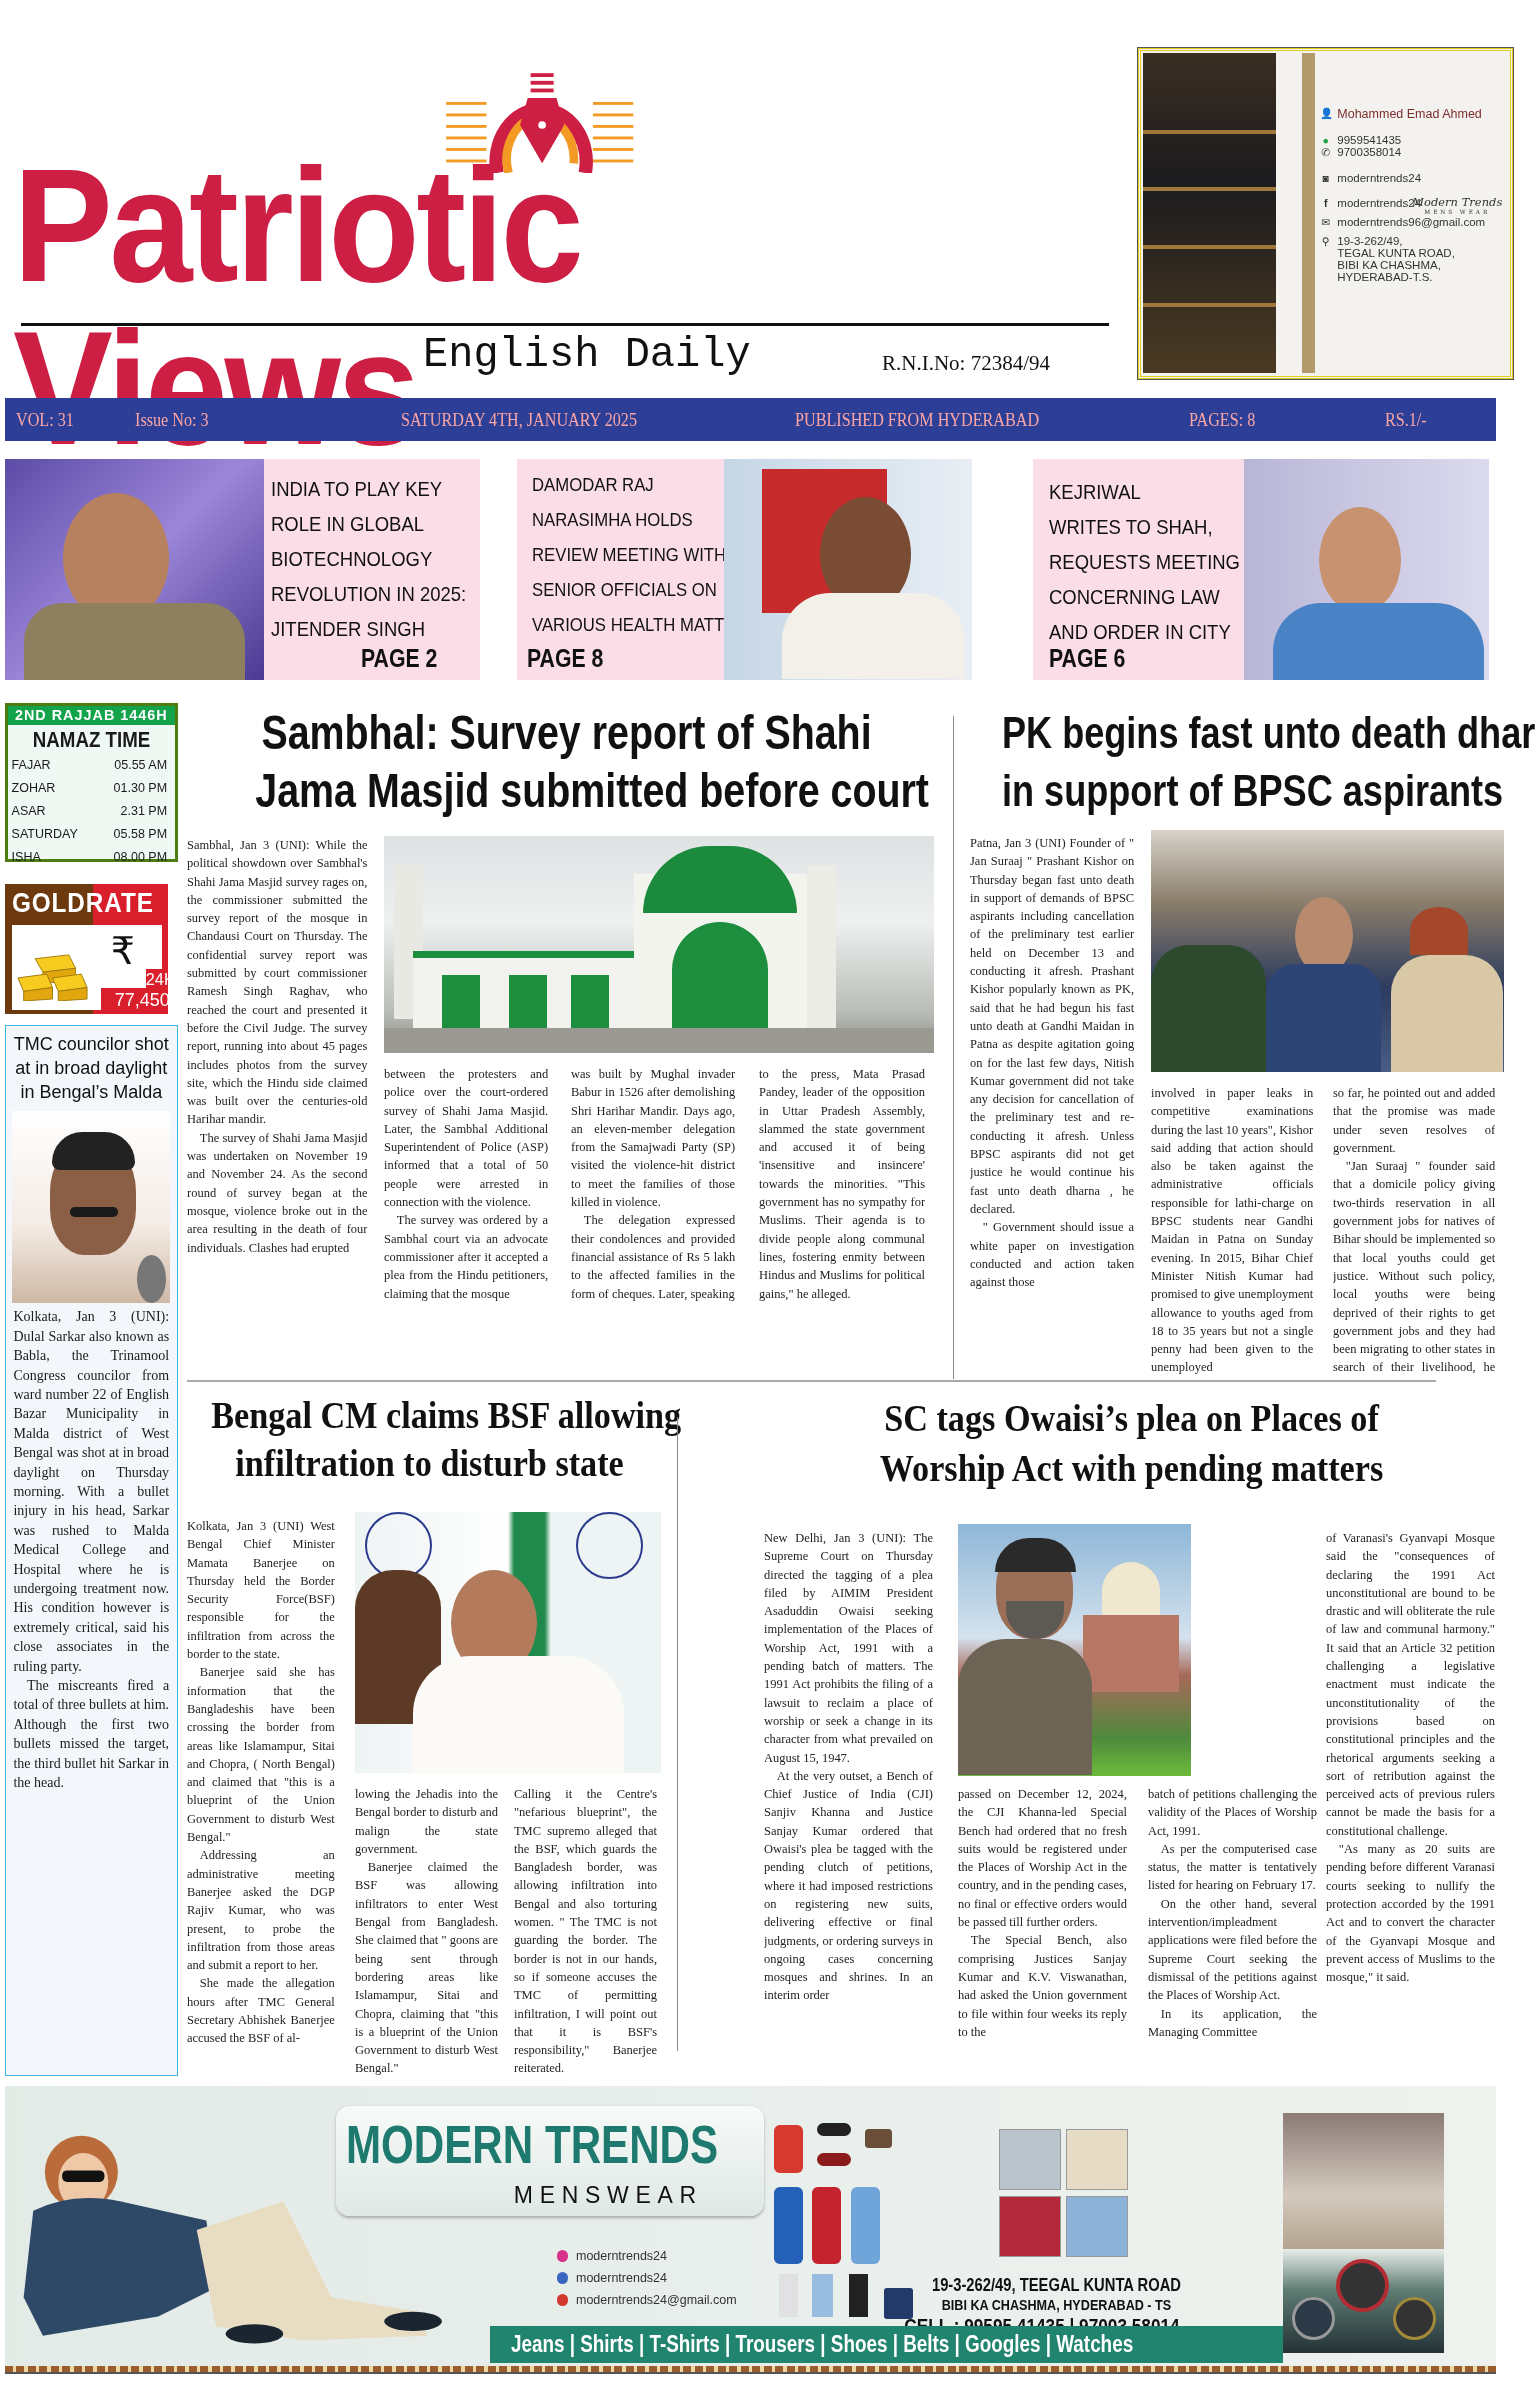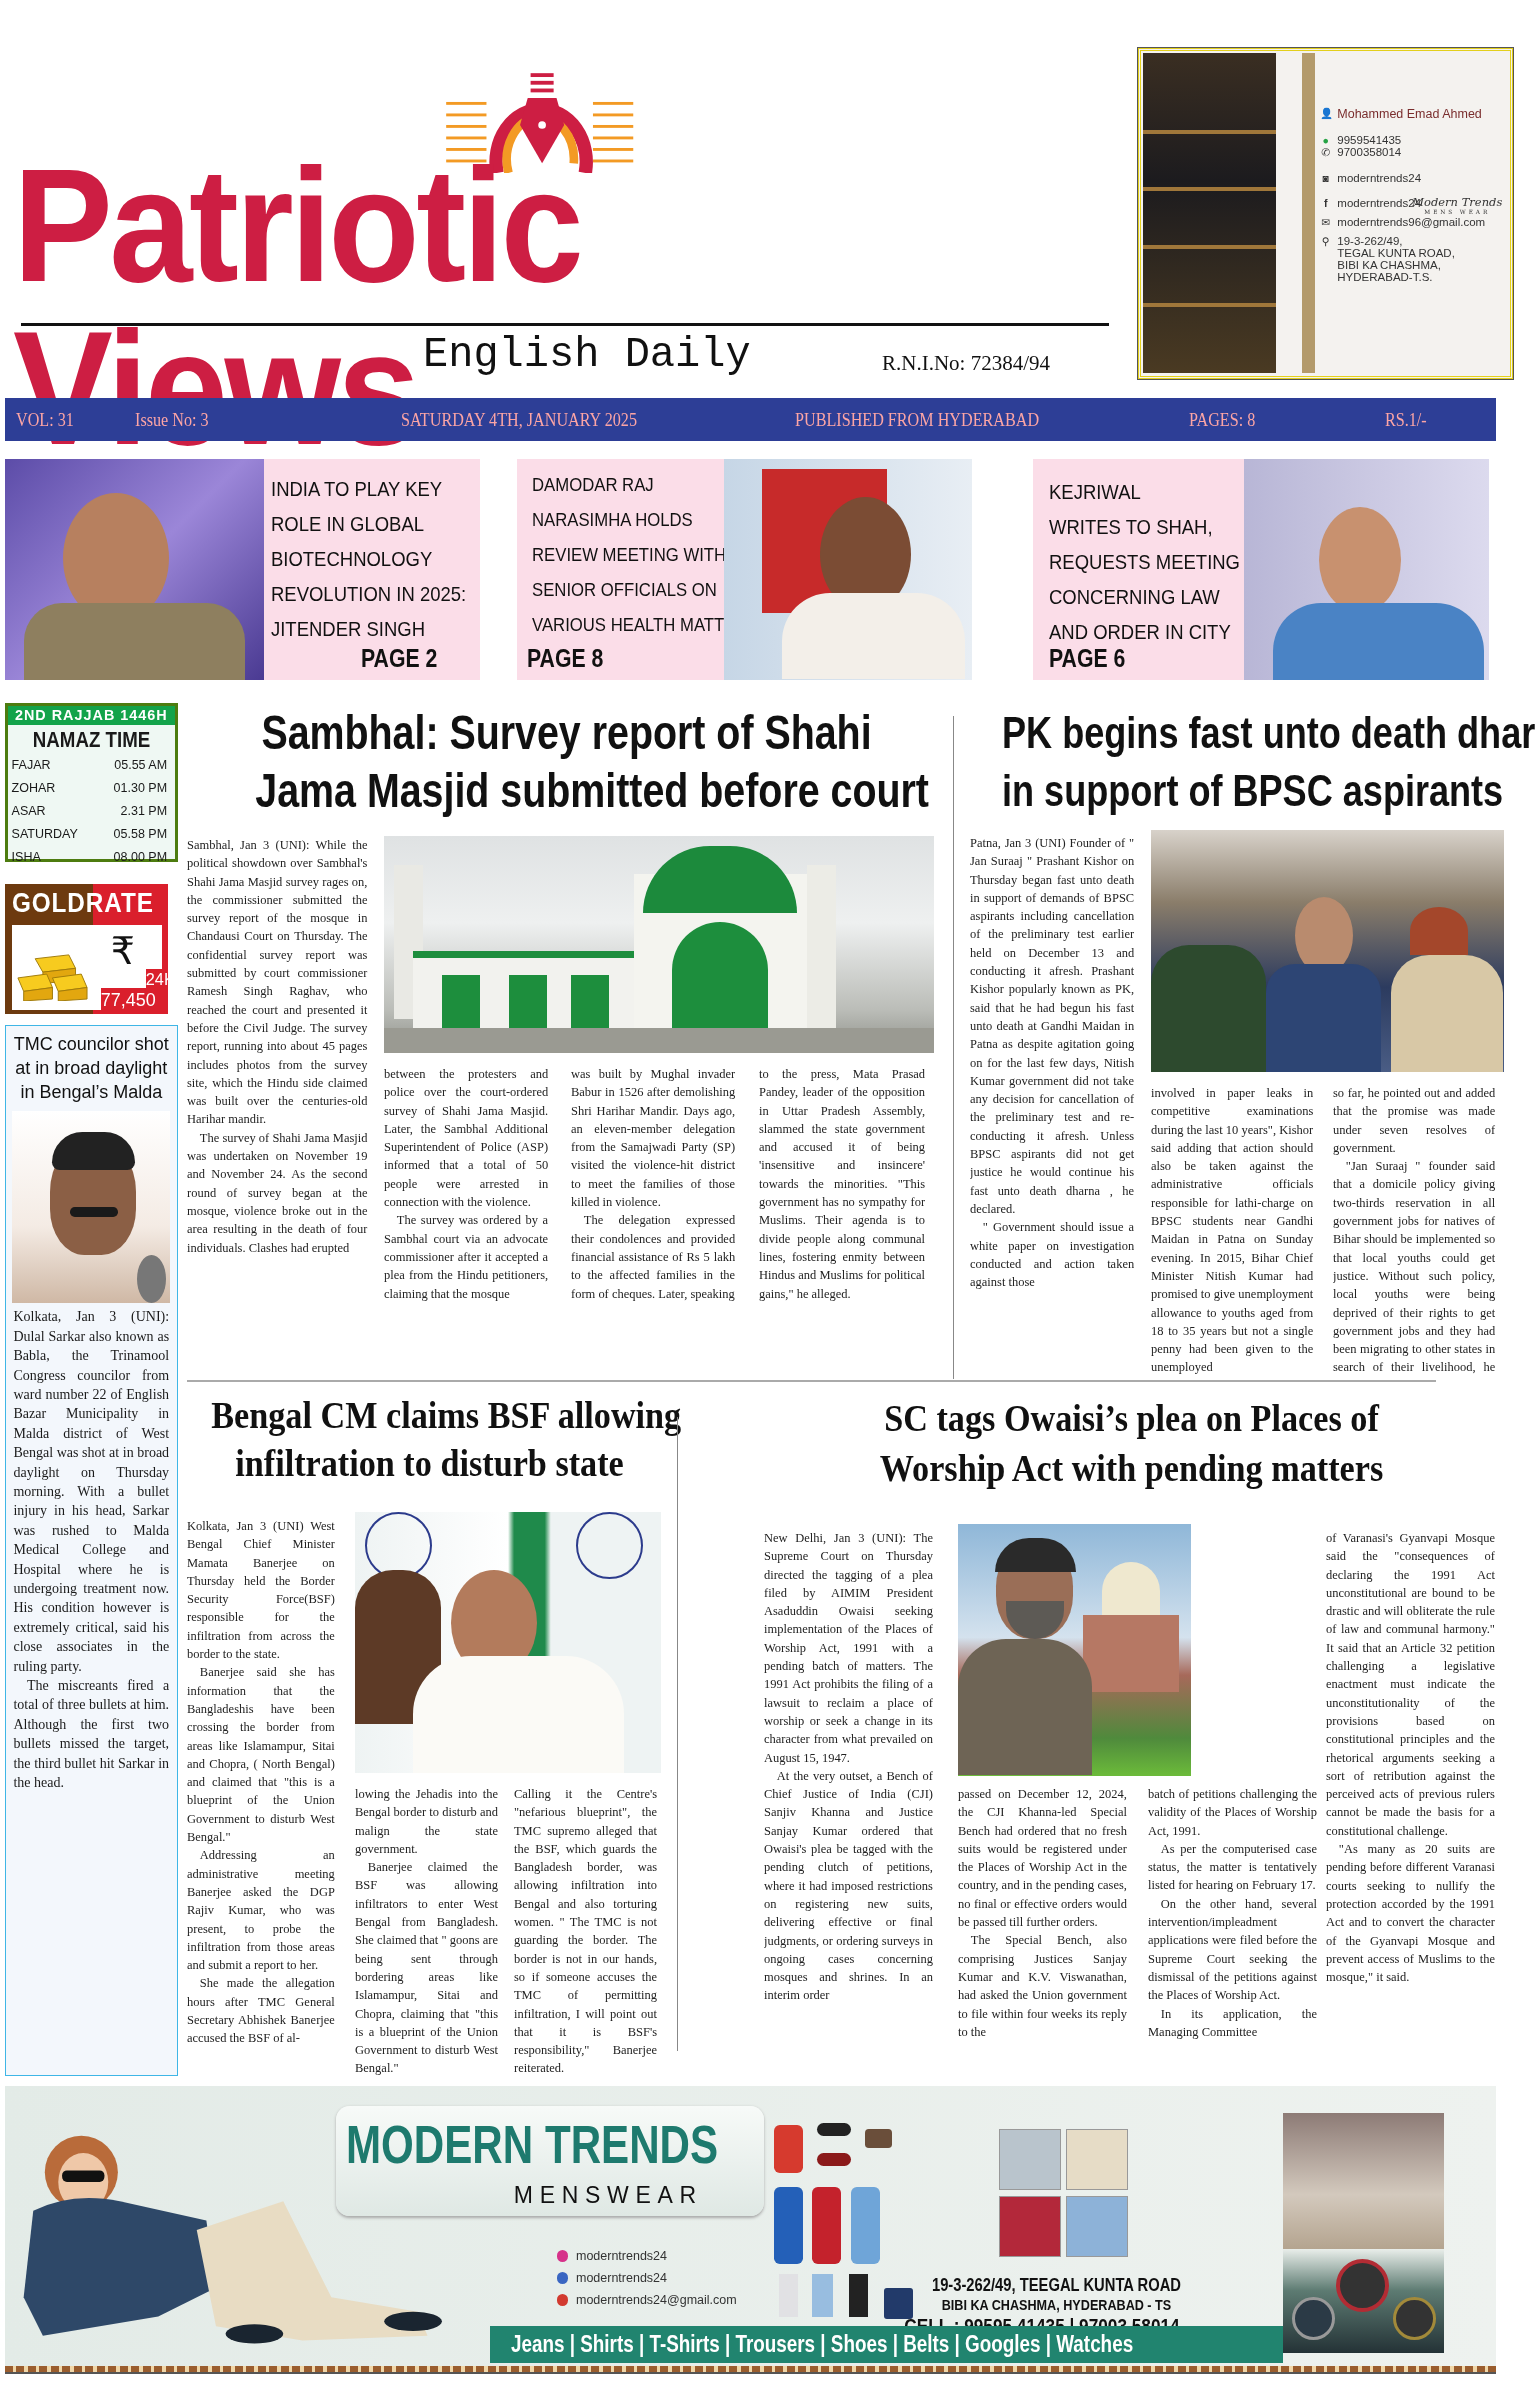--- a/index.html
+++ b/index.html
@@ -36,21 +36,21 @@
 #namaz .date{height:19px;background:#13a34a;color:#fff;font-family:"Liberation Sans",sans-serif;font-weight:700;font-size:14.4px;text-align:center;line-height:19px;letter-spacing:1px}
 #namaz .title{font-family:"Liberation Sans",sans-serif;font-weight:900;font-size:22px;text-align:center;line-height:29px;transform:scaleX(.85)}
 #namaz .row{display:flex;justify-content:space-between;padding:0 7.7px 0 3.8px;font-family:"Liberation Sans",sans-serif;font-size:12.5px;line-height:23px}
 #gold{left:4.8px;top:884px;width:163px;height:130px;background:#6d3a0f;overflow:hidden}
 #gold .redhalf{position:absolute;left:88px;top:0;width:75px;height:130px;background:#da1f2c}
 #gold .gtitle{position:absolute;left:7.7px;top:3.8px;font-family:"Liberation Sans",sans-serif;font-weight:900;font-size:27px;color:#fff;letter-spacing:1px;transform:scaleX(.9);transform-origin:left}
 #gold .white{position:absolute;left:7.7px;top:41px;width:150px;height:85px;background:#fff}
 #gold .bars{position:absolute;left:11.5px;top:67px;width:72px;height:50px}
 #gold .rupee{position:absolute;left:106px;top:45px;font-size:38px;font-family:"DejaVu Sans",sans-serif;color:#111}
 #gold .k{position:absolute;left:141px;top:85px;width:22px;height:21px;background:#da1f2c;color:#fff;font-family:"Liberation Sans",sans-serif;font-size:16.3px;line-height:21px}
-#gold .price{position:absolute;left:96px;top:104px;width:83px;height:24px;background:#da1f2c;color:#fff;font-family:"Liberation Sans",sans-serif;font-size:18px;line-height:24px;text-align:left}
+#gold .price{position:absolute;left:96px;top:104px;width:83px;height:24px;background:#da1f2c;color:#fff;font-family:"Liberation Sans",sans-serif;font-size:18px;line-height:24px;text-align:center}
 #tmc{left:4.8px;top:1025px;width:173px;height:1051px;border:1.9px solid #3fb6e6;background:#f3f7fc}
 #tmc .hl{font-family:"Liberation Sans",sans-serif;font-size:18px;text-align:center;line-height:24px;padding:5.8px 1.9px 7.7px;color:#111}
 #tmc .photo{margin:0 6.7px;height:192px;background:linear-gradient(180deg,#fff 0%,#f4ebe4 60%,#cfb8a5 100%);position:relative;overflow:hidden}
 #tmc .body{padding:3.8px 7.7px 0 7.7px;font-size:14px;line-height:19.4px;text-align:justify;hyphens:auto}
 #tmc .body p{text-indent:0}
 #tmc .body p+p{text-indent:13.4px}
 
 .hl-impact{font-family:"Liberation Sans",sans-serif;font-weight:900;color:#111;text-align:center;transform:scaleX(.82);white-space:nowrap}
 .hl-serif{font-family:"Liberation Serif",serif;font-weight:700;color:#111;text-align:center;white-space:nowrap}
 .cols{font-size:13px;line-height:18.3px;text-align:justify;hyphens:auto;color:#222;transform:scaleX(.96);transform-origin:left top}

